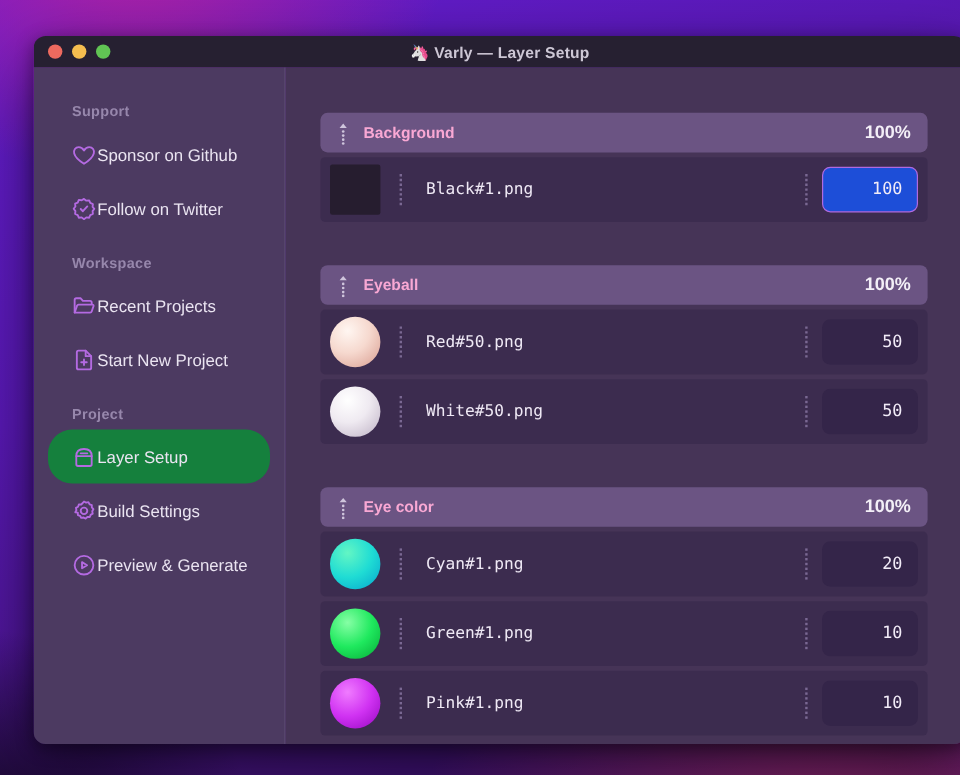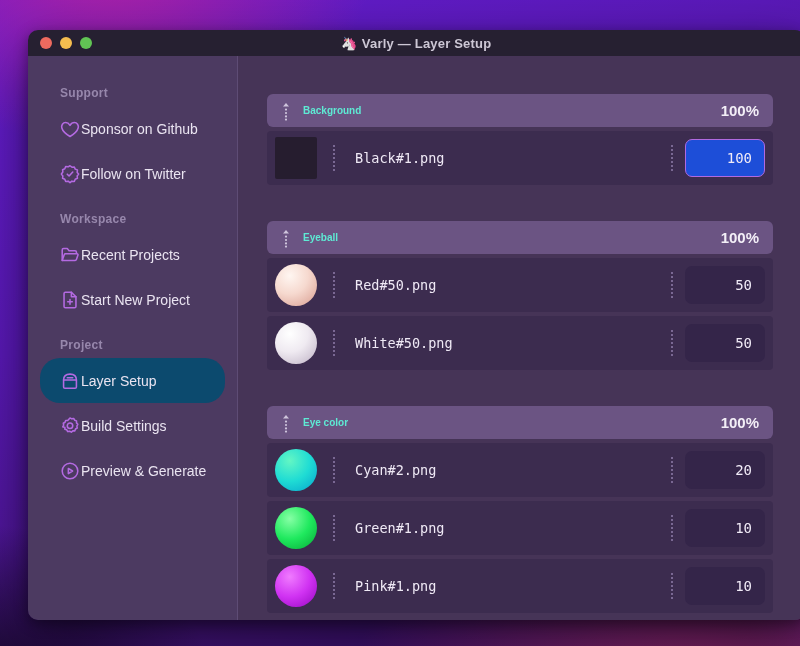--- a/index.html
+++ b/index.html
@@ -41,37 +41,37 @@
   }
   .nav-label {
     color:#9787ac; font-size:12px; font-weight:700; letter-spacing:.3px;
     margin:16px 0 0 20px; height:20px;
   }
   .nav-label:first-child { margin-top:10px; }
   .nav-item {
     height:45px; display:flex; align-items:center; 
     padding-left:19px; border-radius:8px; cursor:default;
   }
-  .nav-item.selected { background:#0c4a6e;border-radius:20px; }
+  .nav-item.selected { background:#15803d;border-radius:20px; }
   .nav-item .label { color:#eae4f1; font-size:14px; }
   .icon22 { width:22px; height:22px; flex:0 0 22px; }
   .icon22 svg { width:22px; height:22px; display:block; stroke:#b46ae2; fill:none; stroke-width:1.7; stroke-linecap:round; stroke-linejoin:round; }
 
   
   .main {
     flex:1; background:#463457; padding:38px 32px 0 29px; overflow:hidden;
   }
   .group { margin-bottom:36px; }
   .group-header {
     height:33px; background:#6b5483; border-radius:6px;
     display:flex; align-items:center; padding:0 14px 0 12px; margin-bottom:4px;
   }
   .grip { width:14px; height:20px; margin-right:10px; }
   .grip svg { display:block; }
-  .group-title { color:#5eead4; font-size:10px; font-weight:700; }
+  .group-title { color:#f9a8d4; font-size:13px; font-weight:700; }
   .group-weight { margin-left:auto; color:#f3eff7; font-size:15px; font-weight:700; }
 
   .layer-row {
     height:54px; background:#3c2c4f; border-radius:4px; margin-bottom:4px;
     display:flex; align-items:center; padding:0 8px 0 8px;
   }
   .thumb { width:42px; height:42px; flex:0 0 42px; }
   .thumb.black-square { background:#261d2f; border-radius:2px; }
   .thumb.red-sphere   { border-radius:50%; background:radial-gradient(circle at 35% 28%, #fff6f1 0%, #f6d9cf 45%, #e3b2a6 80%, #c99183 100%); }
   .thumb.white-sphere { border-radius:50%; background:radial-gradient(circle at 35% 28%, #ffffff 0%, #efeaf1 45%, #cfc5d4 80%, #b3a7ba 100%); }
@@ -267,21 +267,21 @@
                   <circle cx="7" cy="18.6" r="1.1"></circle>
                 </g>
               </svg>
           </span>
           <span class="group-title">Eye color</span>
           <span class="group-weight">100%</span>
         </div>
         <div class="layer-row">
           <div class="thumb cyan-sphere"></div>
           <div class="vdots left-of-name"></div>
-          <div class="file-name">Cyan#2.png</div>
+          <div class="file-name">Cyan#1.png</div>
           <div class="row-spacer"></div>
           <div class="vdots"></div>
           <input class="weight-input" value="20" style="">
         </div>
         <div class="layer-row">
           <div class="thumb green-sphere"></div>
           <div class="vdots left-of-name"></div>
           <div class="file-name">Green#1.png</div>
           <div class="row-spacer"></div>
           <div class="vdots"></div>

